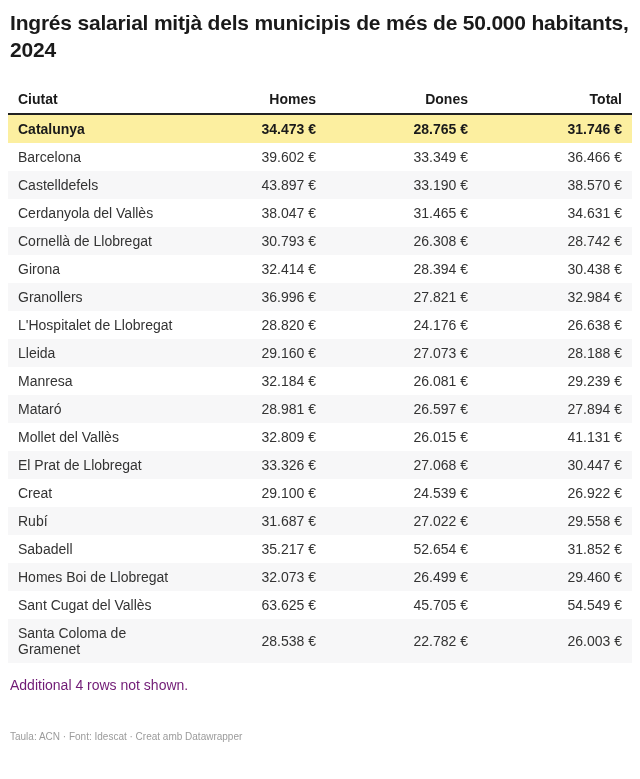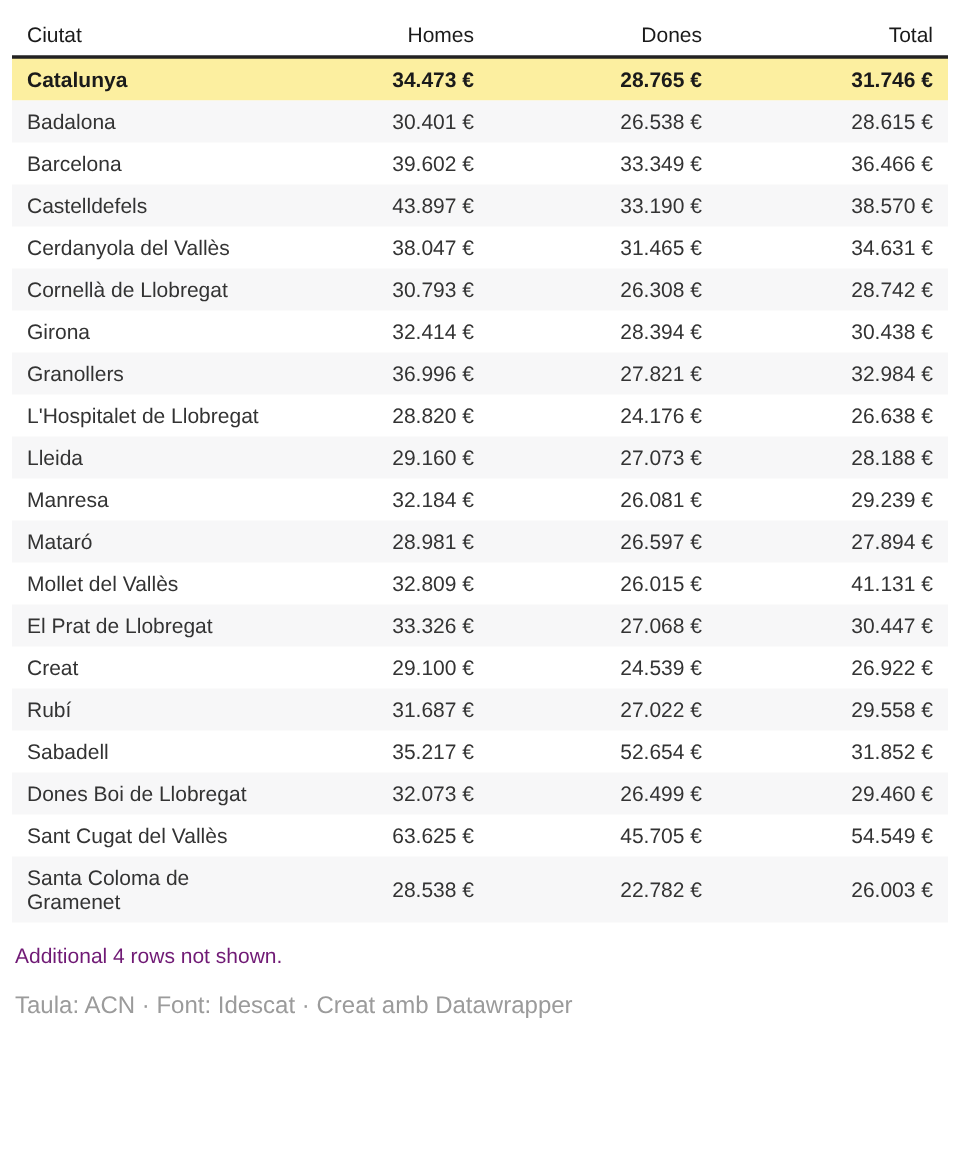--- a/index.html
+++ b/index.html
@@ -27,21 +27,21 @@
     letter-spacing: -0.2px;
   }
   table.salary-table {
     width: 624px;
     border-collapse: collapse;
     table-layout: fixed;
   }
   th {
     font-size: 14px;
     line-height: 16px;
-    font-weight: 400;
+    font-weight: 700;
     color: #1a1a1a;
     padding: 6px 10px;
     border-bottom: 2px solid var(--header-border, #222222);
     cursor: pointer;
   }
   td {
     font-size: 14px;
     line-height: 16px;
     padding: 6px 10px;
     vertical-align: middle;
@@ -55,36 +55,37 @@
     font-weight: 700;
     color: #1a1a1a;
   }
   .note {
     font-size: 14px;
     line-height: 18px;
     color: #701a75;
     margin: 13px 2px 0 2px;
   }
   .footer {
-    font-size: 16px;
+    font-size: 10px;
     line-height: 15px;
     color: #9b9b9b;
-    margin: 17px 2px 0 2px;
+    margin: 35px 2px 0 2px;
   }
   .footer .credit-link {
     color: #9b9b9b;
     text-decoration: none;
     cursor: pointer;
   }
 </style>
 </head>
 <body>
 
 <div class="page">
 
+  <h1 class="title">Ingrés salarial mitjà dels municipis de més de 50.000 habitants, 2024</h1>
 
   <table class="salary-table">
     <colgroup>
       <col style="width:176px">
       <col style="width:142px">
       <col style="width:152px">
       <col style="width:154px">
     </colgroup>
     <thead>
       <tr>
@@ -94,26 +95,20 @@
         <th class="col-num">Total</th>
       </tr>
     </thead>
     <tbody>
         <tr class="highlight">
           <td class="col-city">Catalunya</td>
           <td class="col-num">34.473 €</td>
           <td class="col-num">28.765 €</td>
           <td class="col-num">31.746 €</td>
         </tr>
-        <tr class="alt">
-          <td class="col-city">Badalona</td>
-          <td class="col-num">30.401 €</td>
-          <td class="col-num">26.538 €</td>
-          <td class="col-num">28.615 €</td>
-        </tr>
         <tr class="">
           <td class="col-city">Barcelona</td>
           <td class="col-num">39.602 €</td>
           <td class="col-num">33.349 €</td>
           <td class="col-num">36.466 €</td>
         </tr>
         <tr class="alt">
           <td class="col-city">Castelldefels</td>
           <td class="col-num">43.897 €</td>
           <td class="col-num">33.190 €</td>
@@ -191,21 +186,21 @@
           <td class="col-num">27.022 €</td>
           <td class="col-num">29.558 €</td>
         </tr>
         <tr class="">
           <td class="col-city">Sabadell</td>
           <td class="col-num">35.217 €</td>
           <td class="col-num">52.654 €</td>
           <td class="col-num">31.852 €</td>
         </tr>
         <tr class="alt">
-          <td class="col-city">Dones Boi de Llobregat</td>
+          <td class="col-city">Homes Boi de Llobregat</td>
           <td class="col-num">32.073 €</td>
           <td class="col-num">26.499 €</td>
           <td class="col-num">29.460 €</td>
         </tr>
         <tr class="">
           <td class="col-city">Sant Cugat del Vallès</td>
           <td class="col-num">63.625 €</td>
           <td class="col-num">45.705 €</td>
           <td class="col-num">54.549 €</td>
         </tr>

